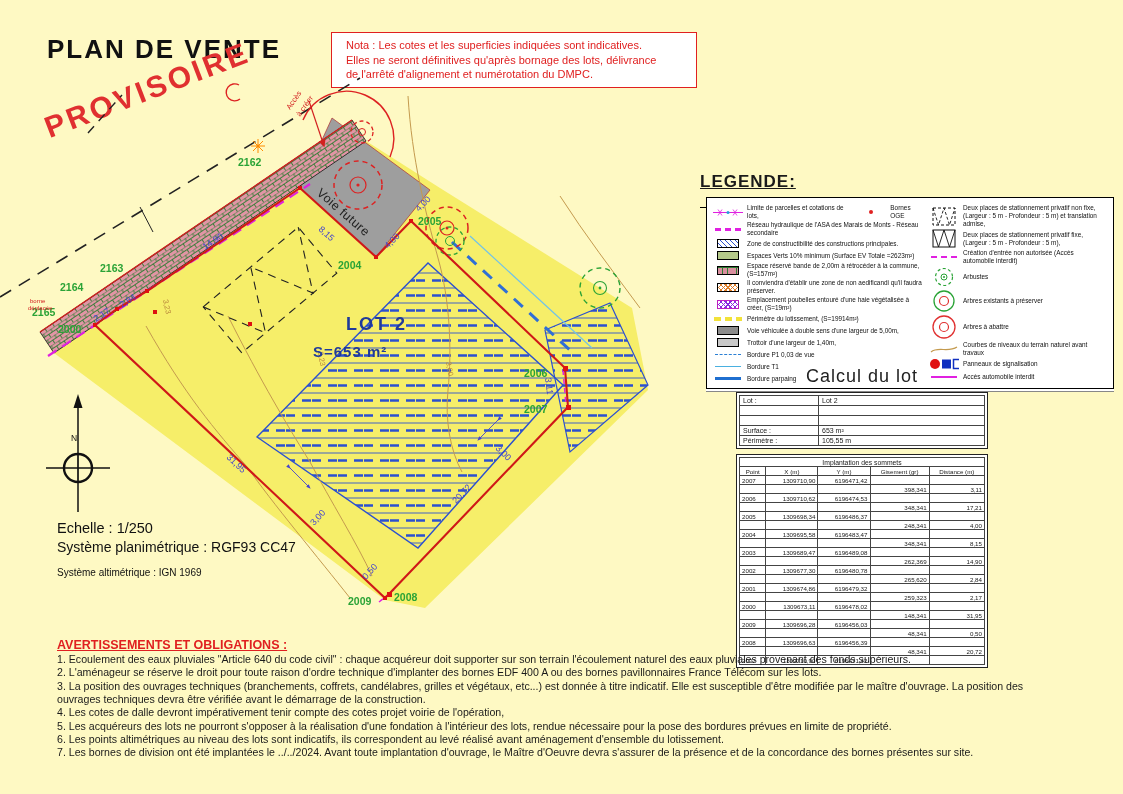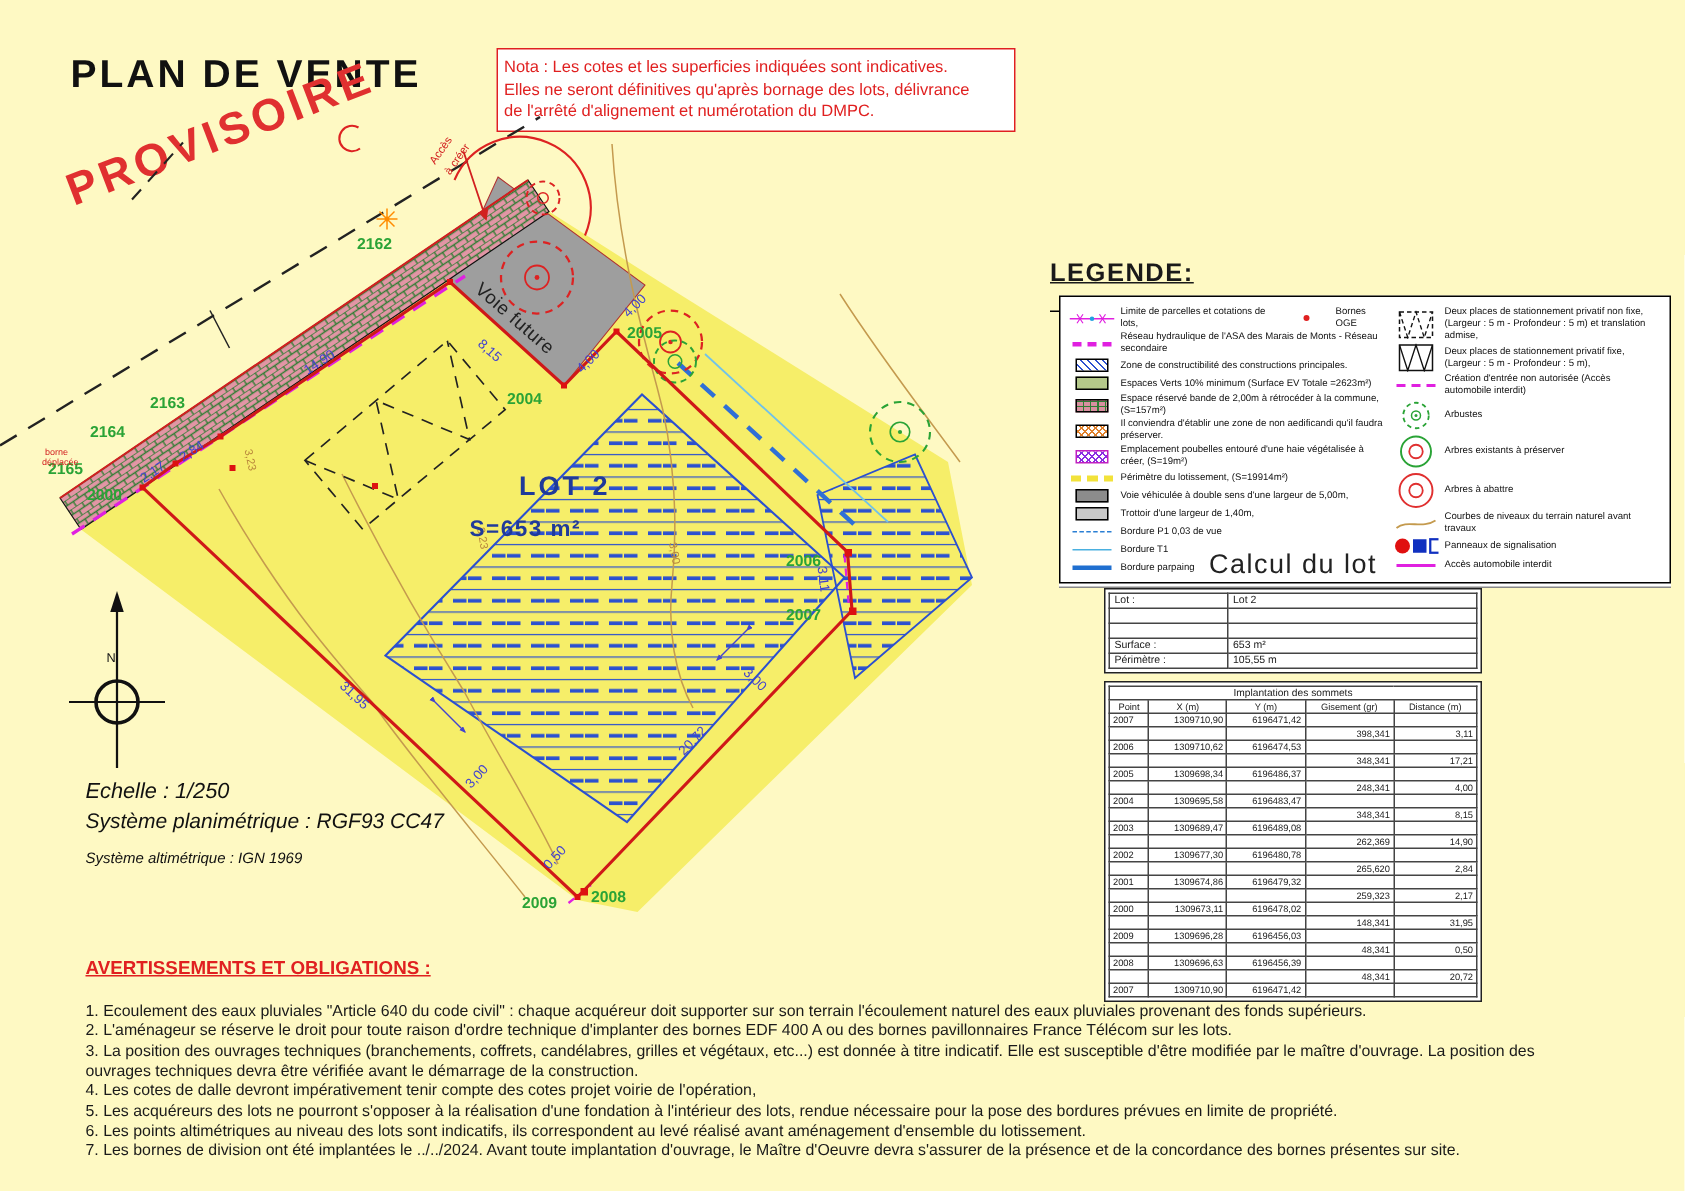--- a/index.html
+++ b/index.html
@@ -4,23 +4,23 @@
 <style>
   html,body{margin:0;padding:0;background:#fff;}
   .page{position:relative;width:1123px;height:794px;background:#fef9c3;overflow:hidden;
         font-family:"Liberation Sans",sans-serif;color:#1a1a1a;}
   .abs{position:absolute;}
   
   .main-title{left:47px;top:34px;font-size:26px;font-weight:600;letter-spacing:2px;color:#111;}
   .stamp{left:46px;top:112px;font-size:30px;font-weight:700;letter-spacing:3px;color:#e03030;
          transform:rotate(-21deg);transform-origin:left center;white-space:nowrap;}
   .nota{left:331px;top:32px;width:336px;border:1.5px solid #e02020;color:#e02020;font-size:11px;
-        line-height:1.32;padding:5px 4px;white-space:pre-line;background:#fff;}
+        line-height:1.32;padding:5px 14px;white-space:pre-line;background:#fff;}
   
-  .scale-block{left:57px;top:520px;font-style:italic;}
+  .scale-block{left:57px;top:520px;}
   .scale-l1{font-size:14.5px;color:#111;}
   .scale-l2{font-size:14px;color:#111;margin-top:3px;}
   .scale-l3{font-size:10px;color:#111;margin-top:12px;}
   
   .legend-title{left:700px;top:172px;font-size:17px;font-weight:700;letter-spacing:1px;
                 text-decoration:underline;border-bottom:1.5px solid #000;padding-bottom:15px;}
   .legend-box{left:706px;top:197px;width:396px;min-height:164px;border:1.5px solid #000;
               box-shadow:0 2px 0 0 #fff, 0 3px 0 0 #888;display:flex;padding:6px 4px 4px 6px;gap:4px;background:#fff;}
   .lg-col{display:flex;flex-direction:column;gap:1px;}
   .lg-col.left{width:212px;}
@@ -37,21 +37,21 @@
   table.info{border-collapse:collapse;width:100%;}
   table.info td{border:0.8px solid #444;font-size:7px;padding:0.5px 3px;height:8px;}
   table.info td.lab{width:72px;}
   table.impl{border-collapse:collapse;width:100%;}
   table.impl td,table.impl th{border:0.7px solid #444;font-size:6.2px;font-weight:400;padding:0.5px 2px;height:6.8px;}
   table.impl th.span-title{text-align:center;font-size:6.8px;}
   table.impl th{text-align:center;}
   td.num{text-align:right;}
   
   .warnings{left:57px;top:638px;width:1010px;}
-  .warn-title{color:#e02020;font-weight:700;font-size:12.5px;text-decoration:underline;margin-bottom:16px;}
+  .warn-title{color:#e02020;font-weight:700;font-size:12.5px;text-decoration:underline;margin-bottom:1px;}
   .warn-item{font-size:10.6px;line-height:1.26;color:#1a1a1a;}
   .lg-line{display:inline-block;}
 </style>
 </head>
 <body>
 
 <div class="page">
 
   <div class="abs main-title">PLAN DE VENTE</div>
   <div class="abs stamp">PROVISOIRE</div>

